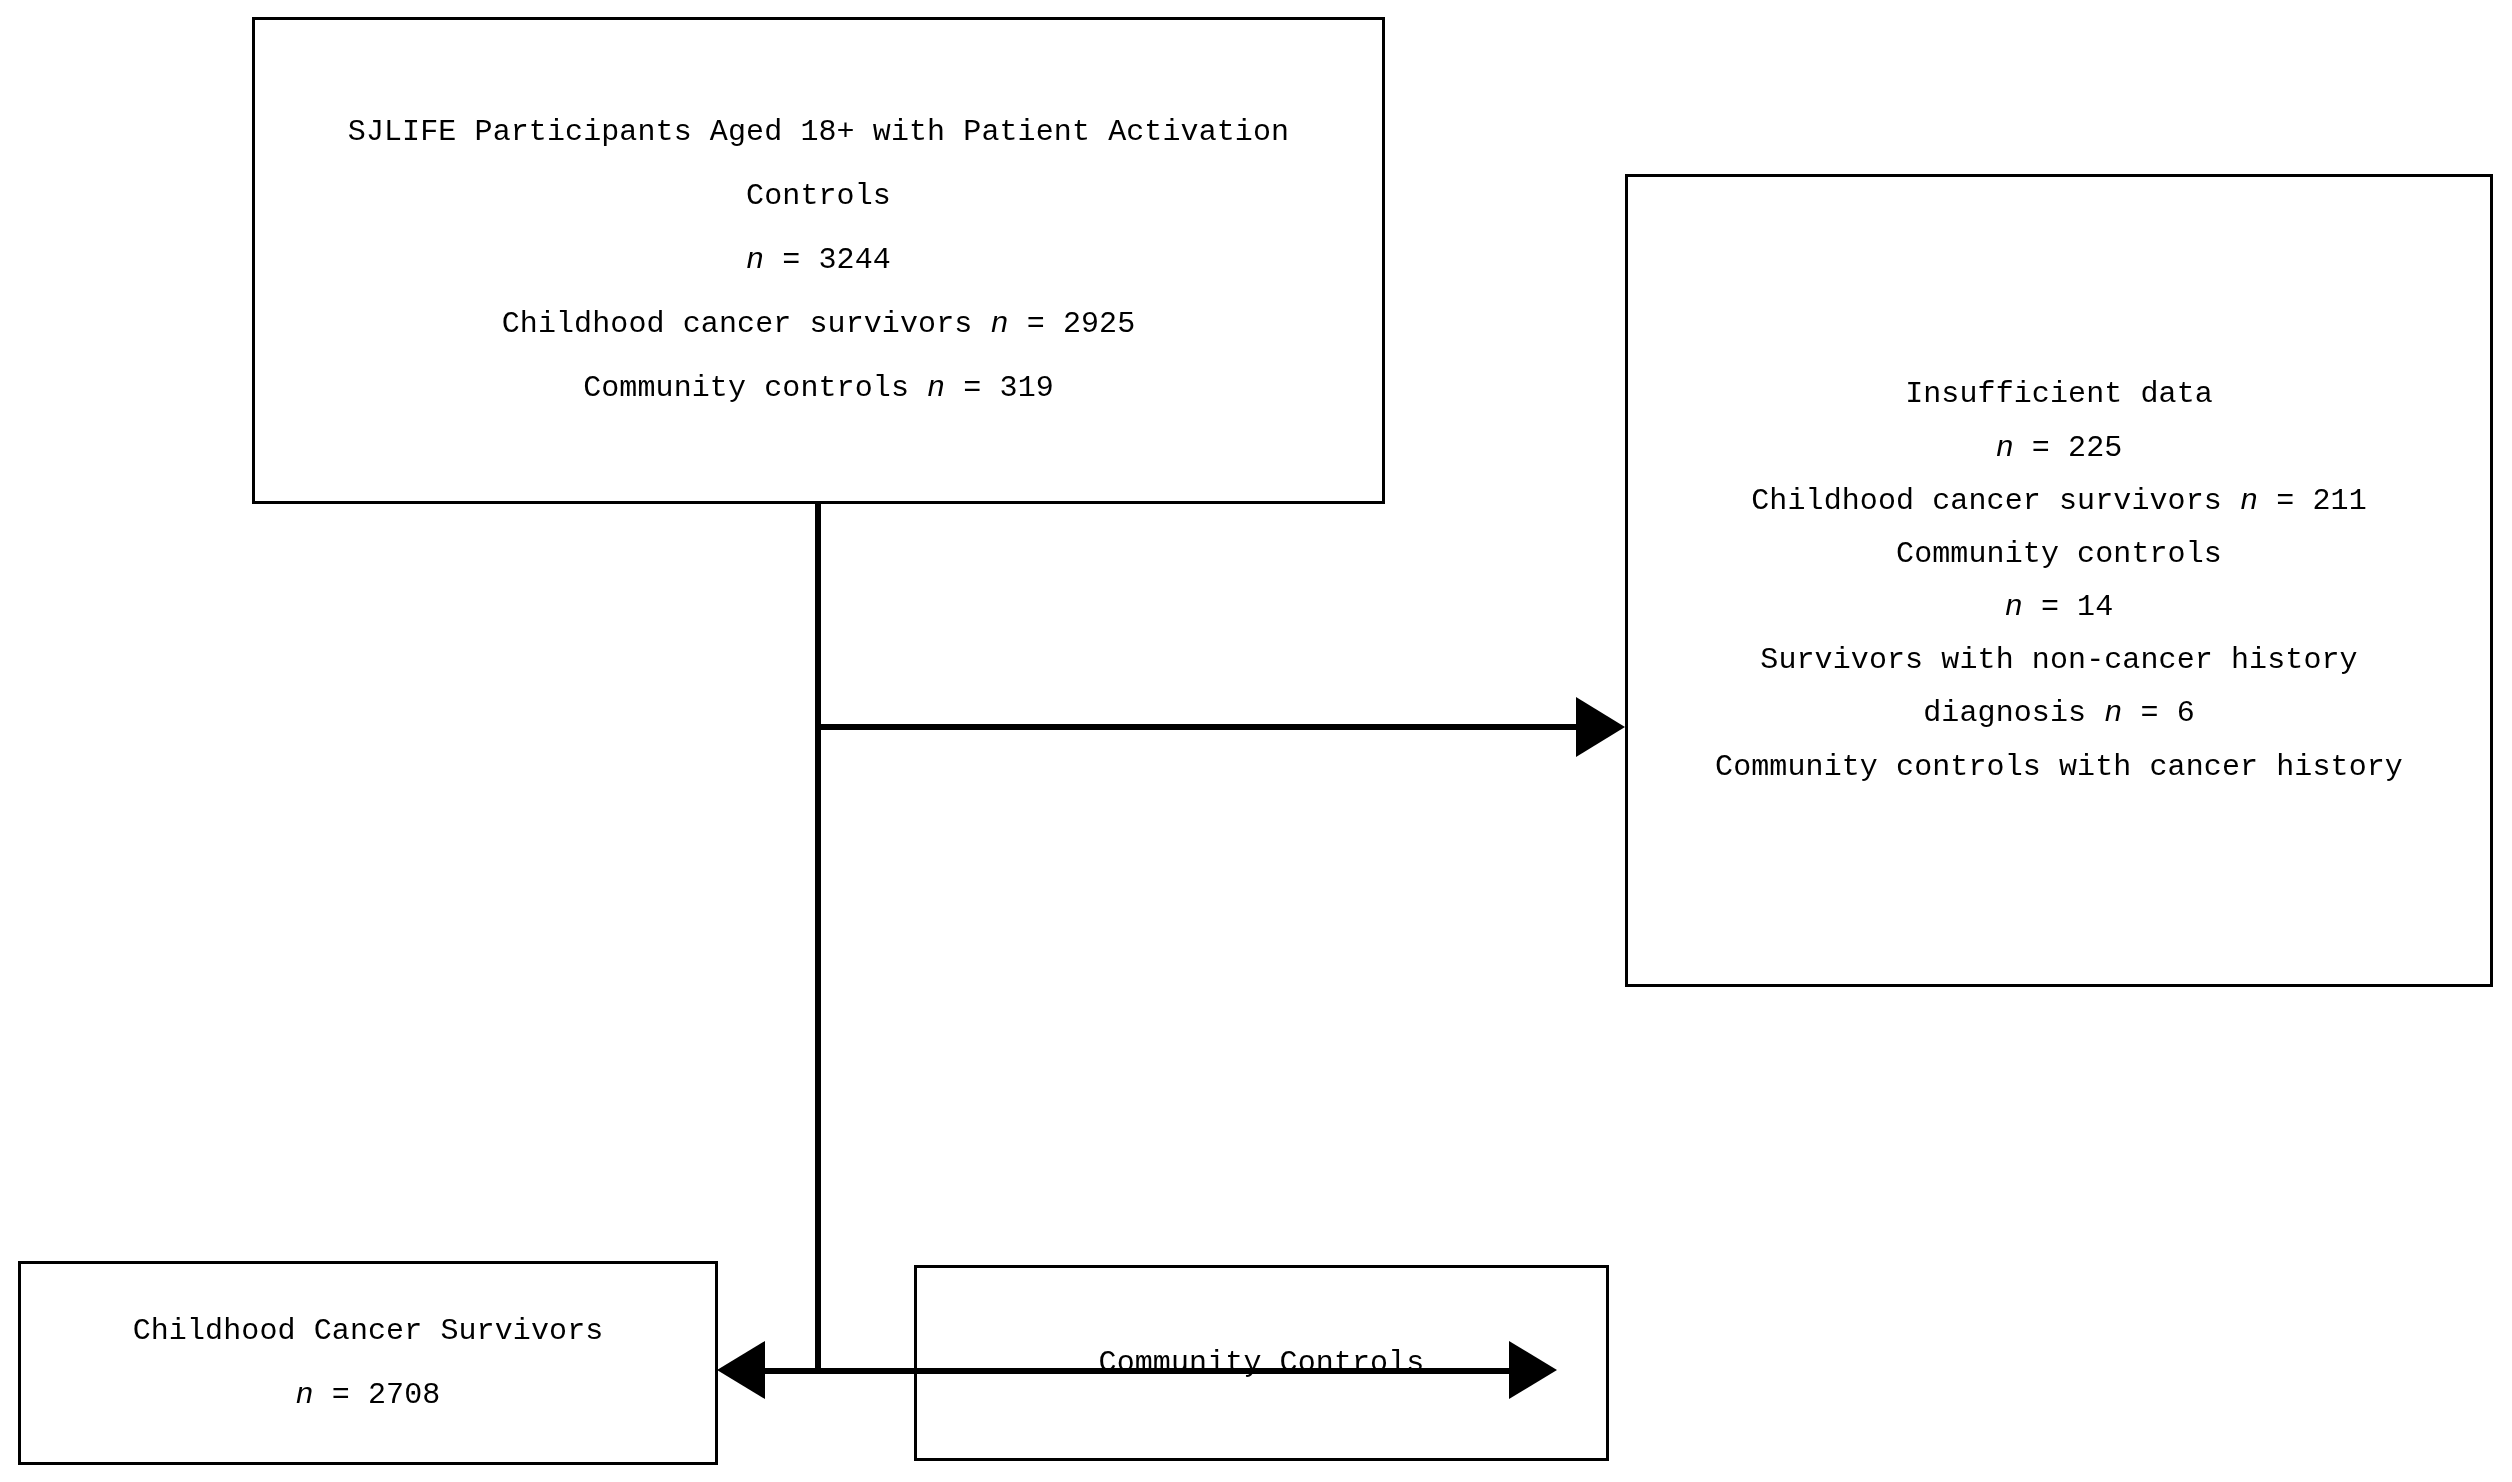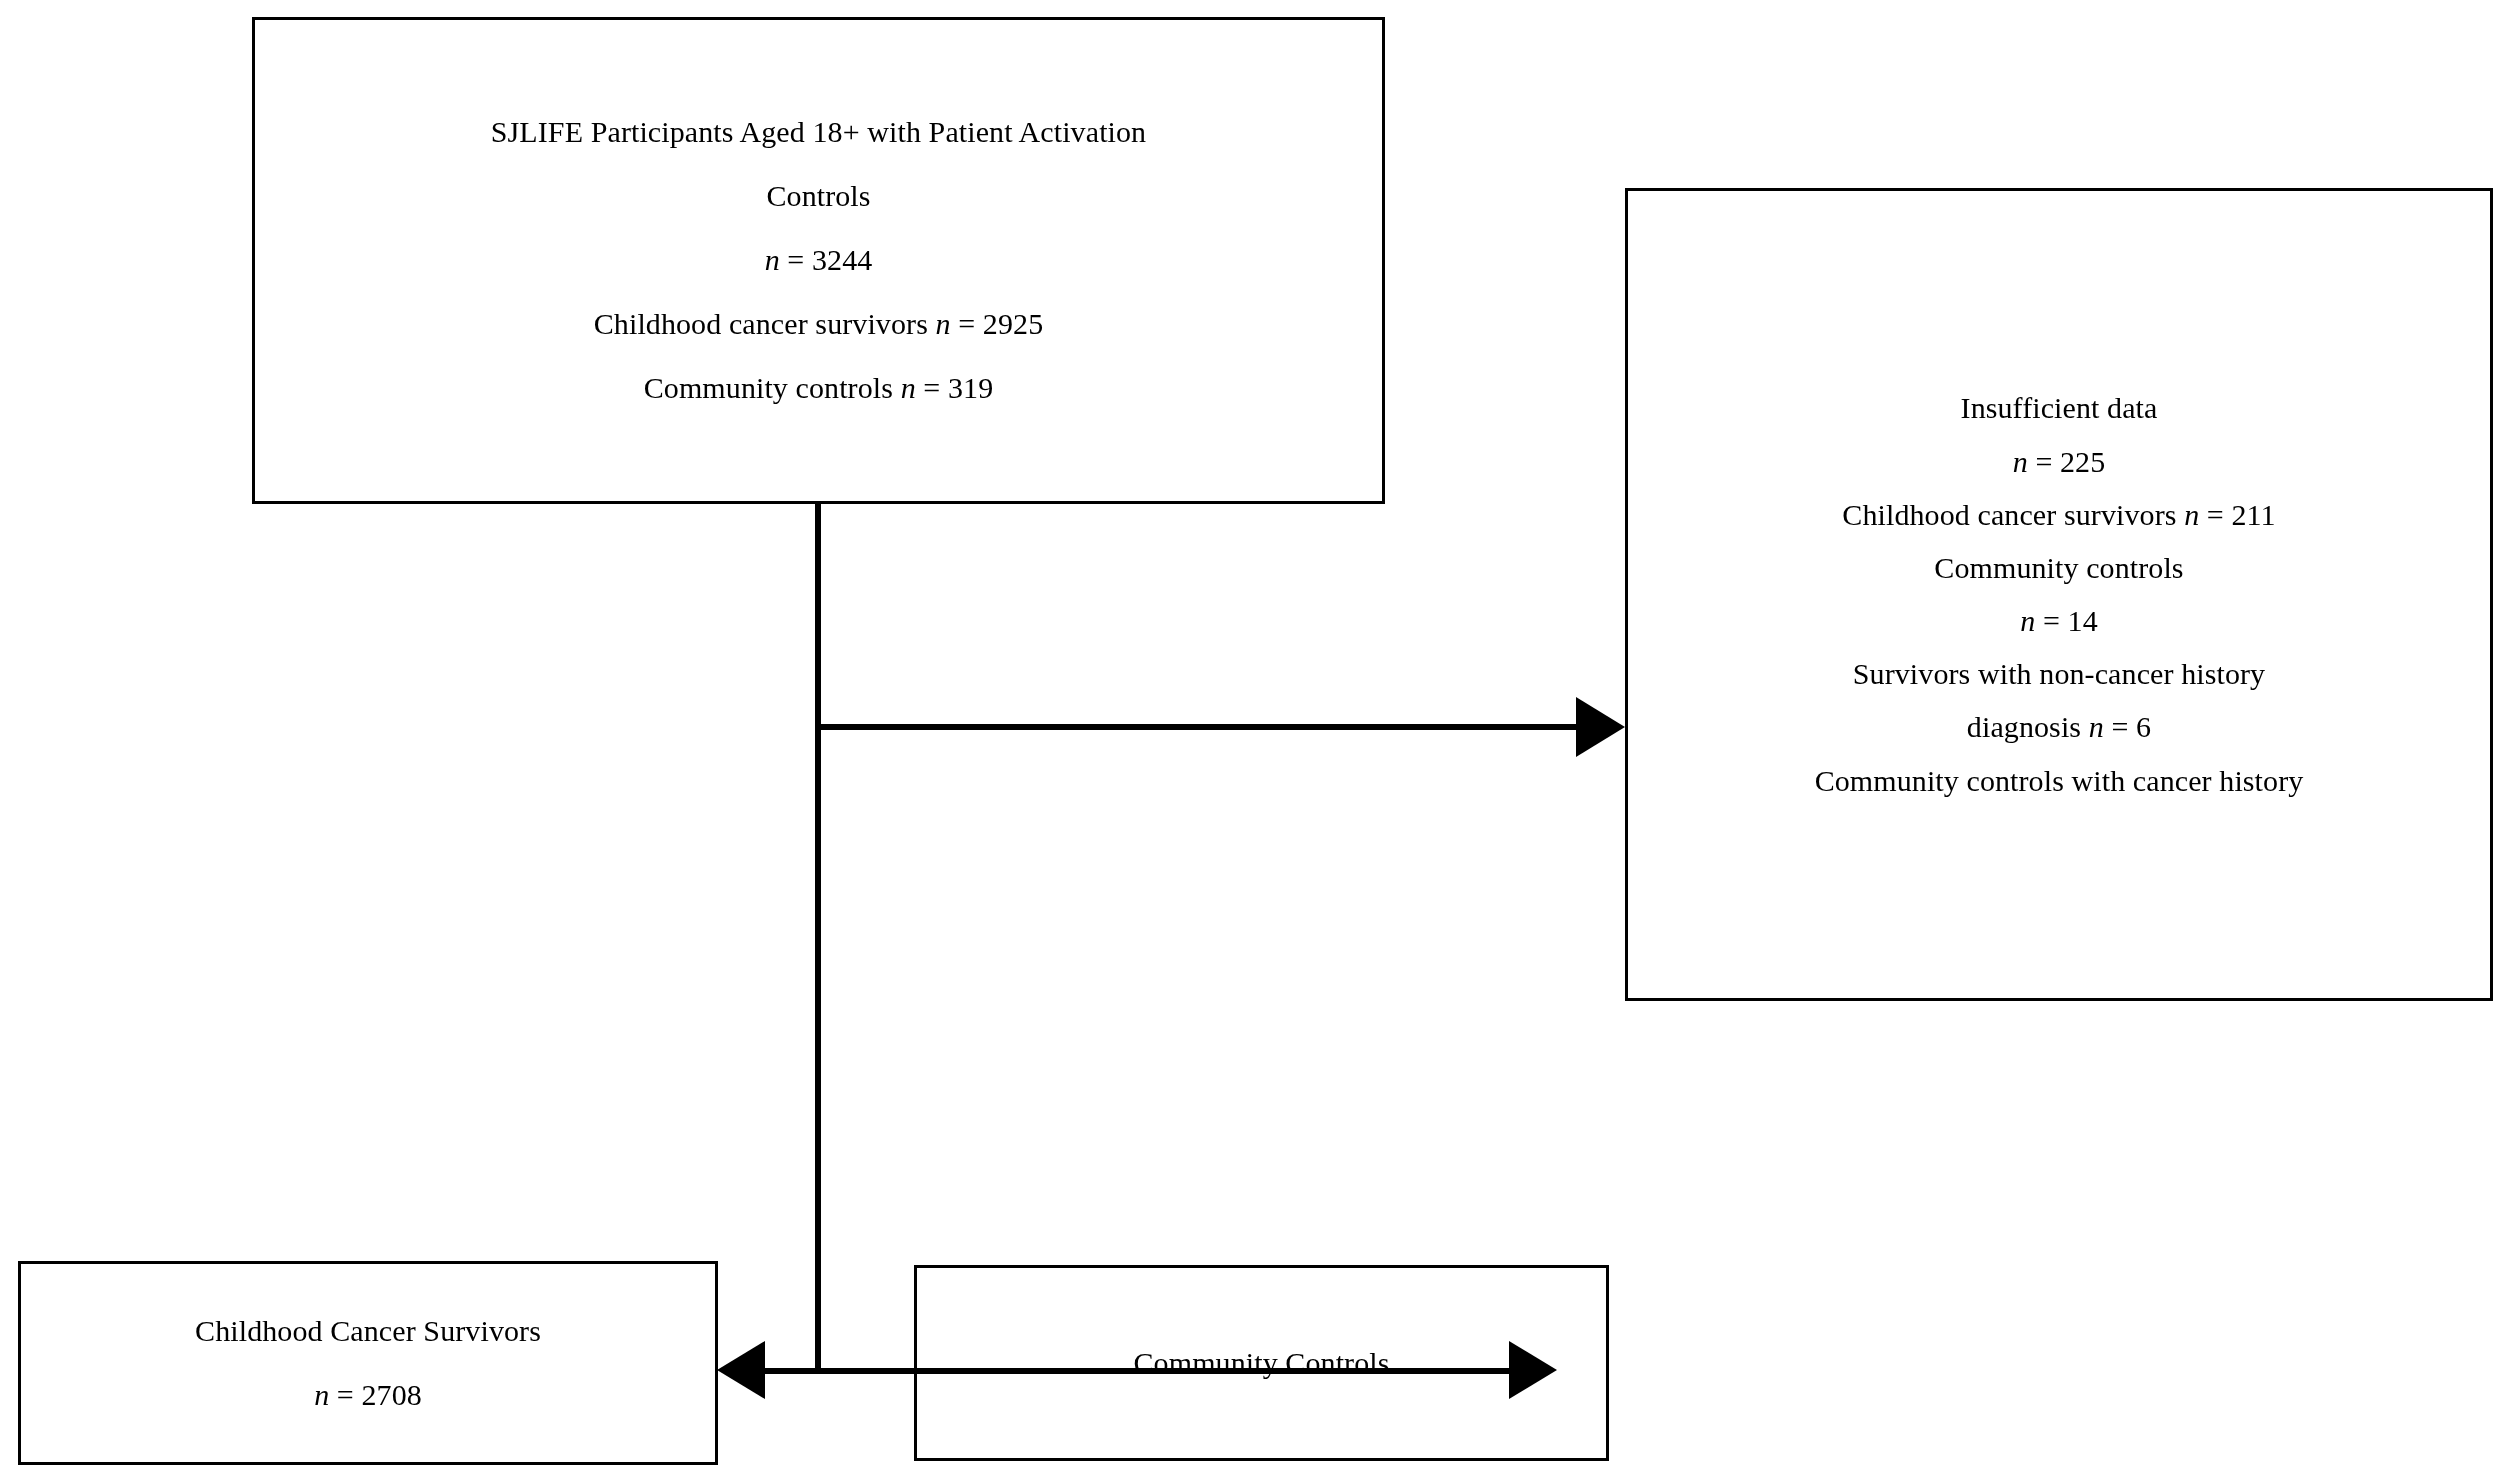--- a/index.html
+++ b/index.html
@@ -5,21 +5,21 @@
   html, body {
     margin: 0;
     padding: 0;
     background: #ffffff;
   }
   #canvas {
     position: relative;
     width: 2512px;
     height: 1482px;
     background: #ffffff;
-    font-family: Liberation Serif, serif;
+    font-family: Liberation Mono, monospace;
     overflow: hidden;
   }
   .flow-box {
     position: absolute;
     box-sizing: border-box;
     border: 3.2px solid #000000;
     background: #ffffff;
     display: flex;
     flex-direction: column;
     align-items: center;
@@ -47,21 +47,20 @@
     padding: 14px 26px 16.7px 26px;
   }
   #box-top .box-line { margin: 17px 0; }
 
   #box-excluded {
     left: 1625px;
     top: 174px;
     width: 868px;
     height: 813px;
     padding: 11.6px 16.7px;
-    margin-top: 14px;
   }
   #box-excluded .box-line { margin: 11.6px 0; }
 
   #box-survivors {
     left: 18px;
     top: 1261px;
     width: 700px;
     height: 204px;
     padding: 6.4px 13px;
   }

